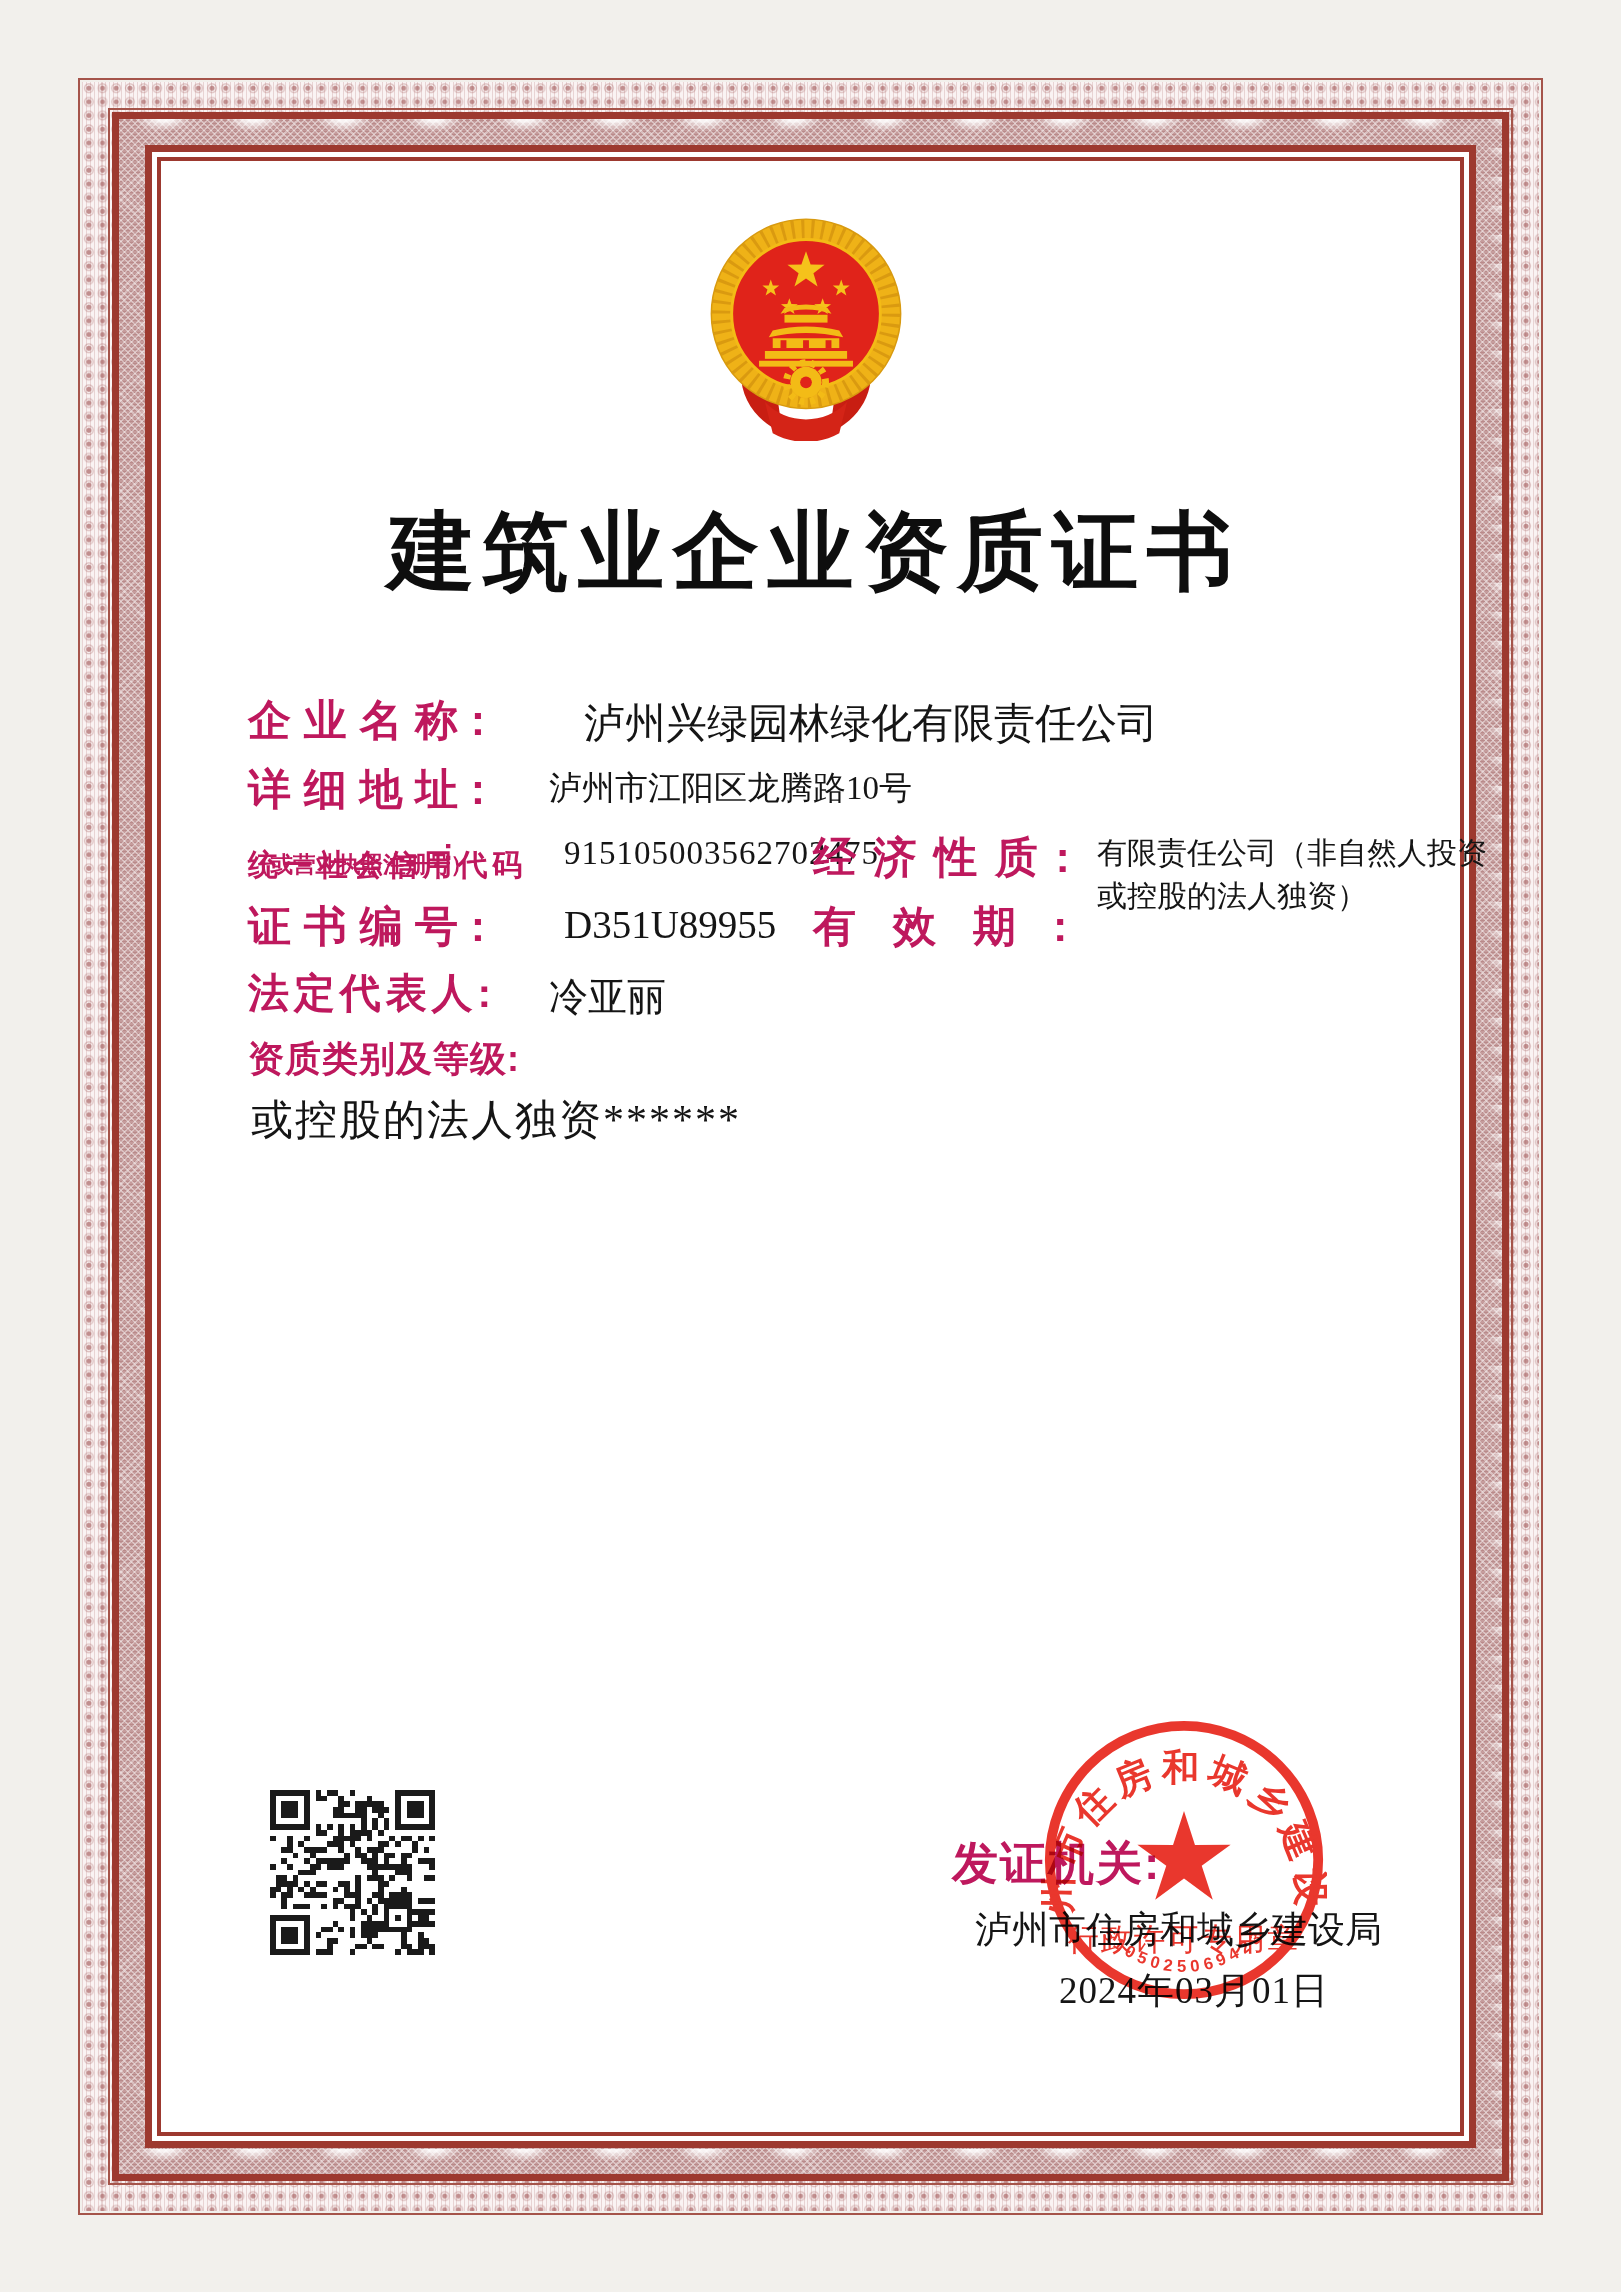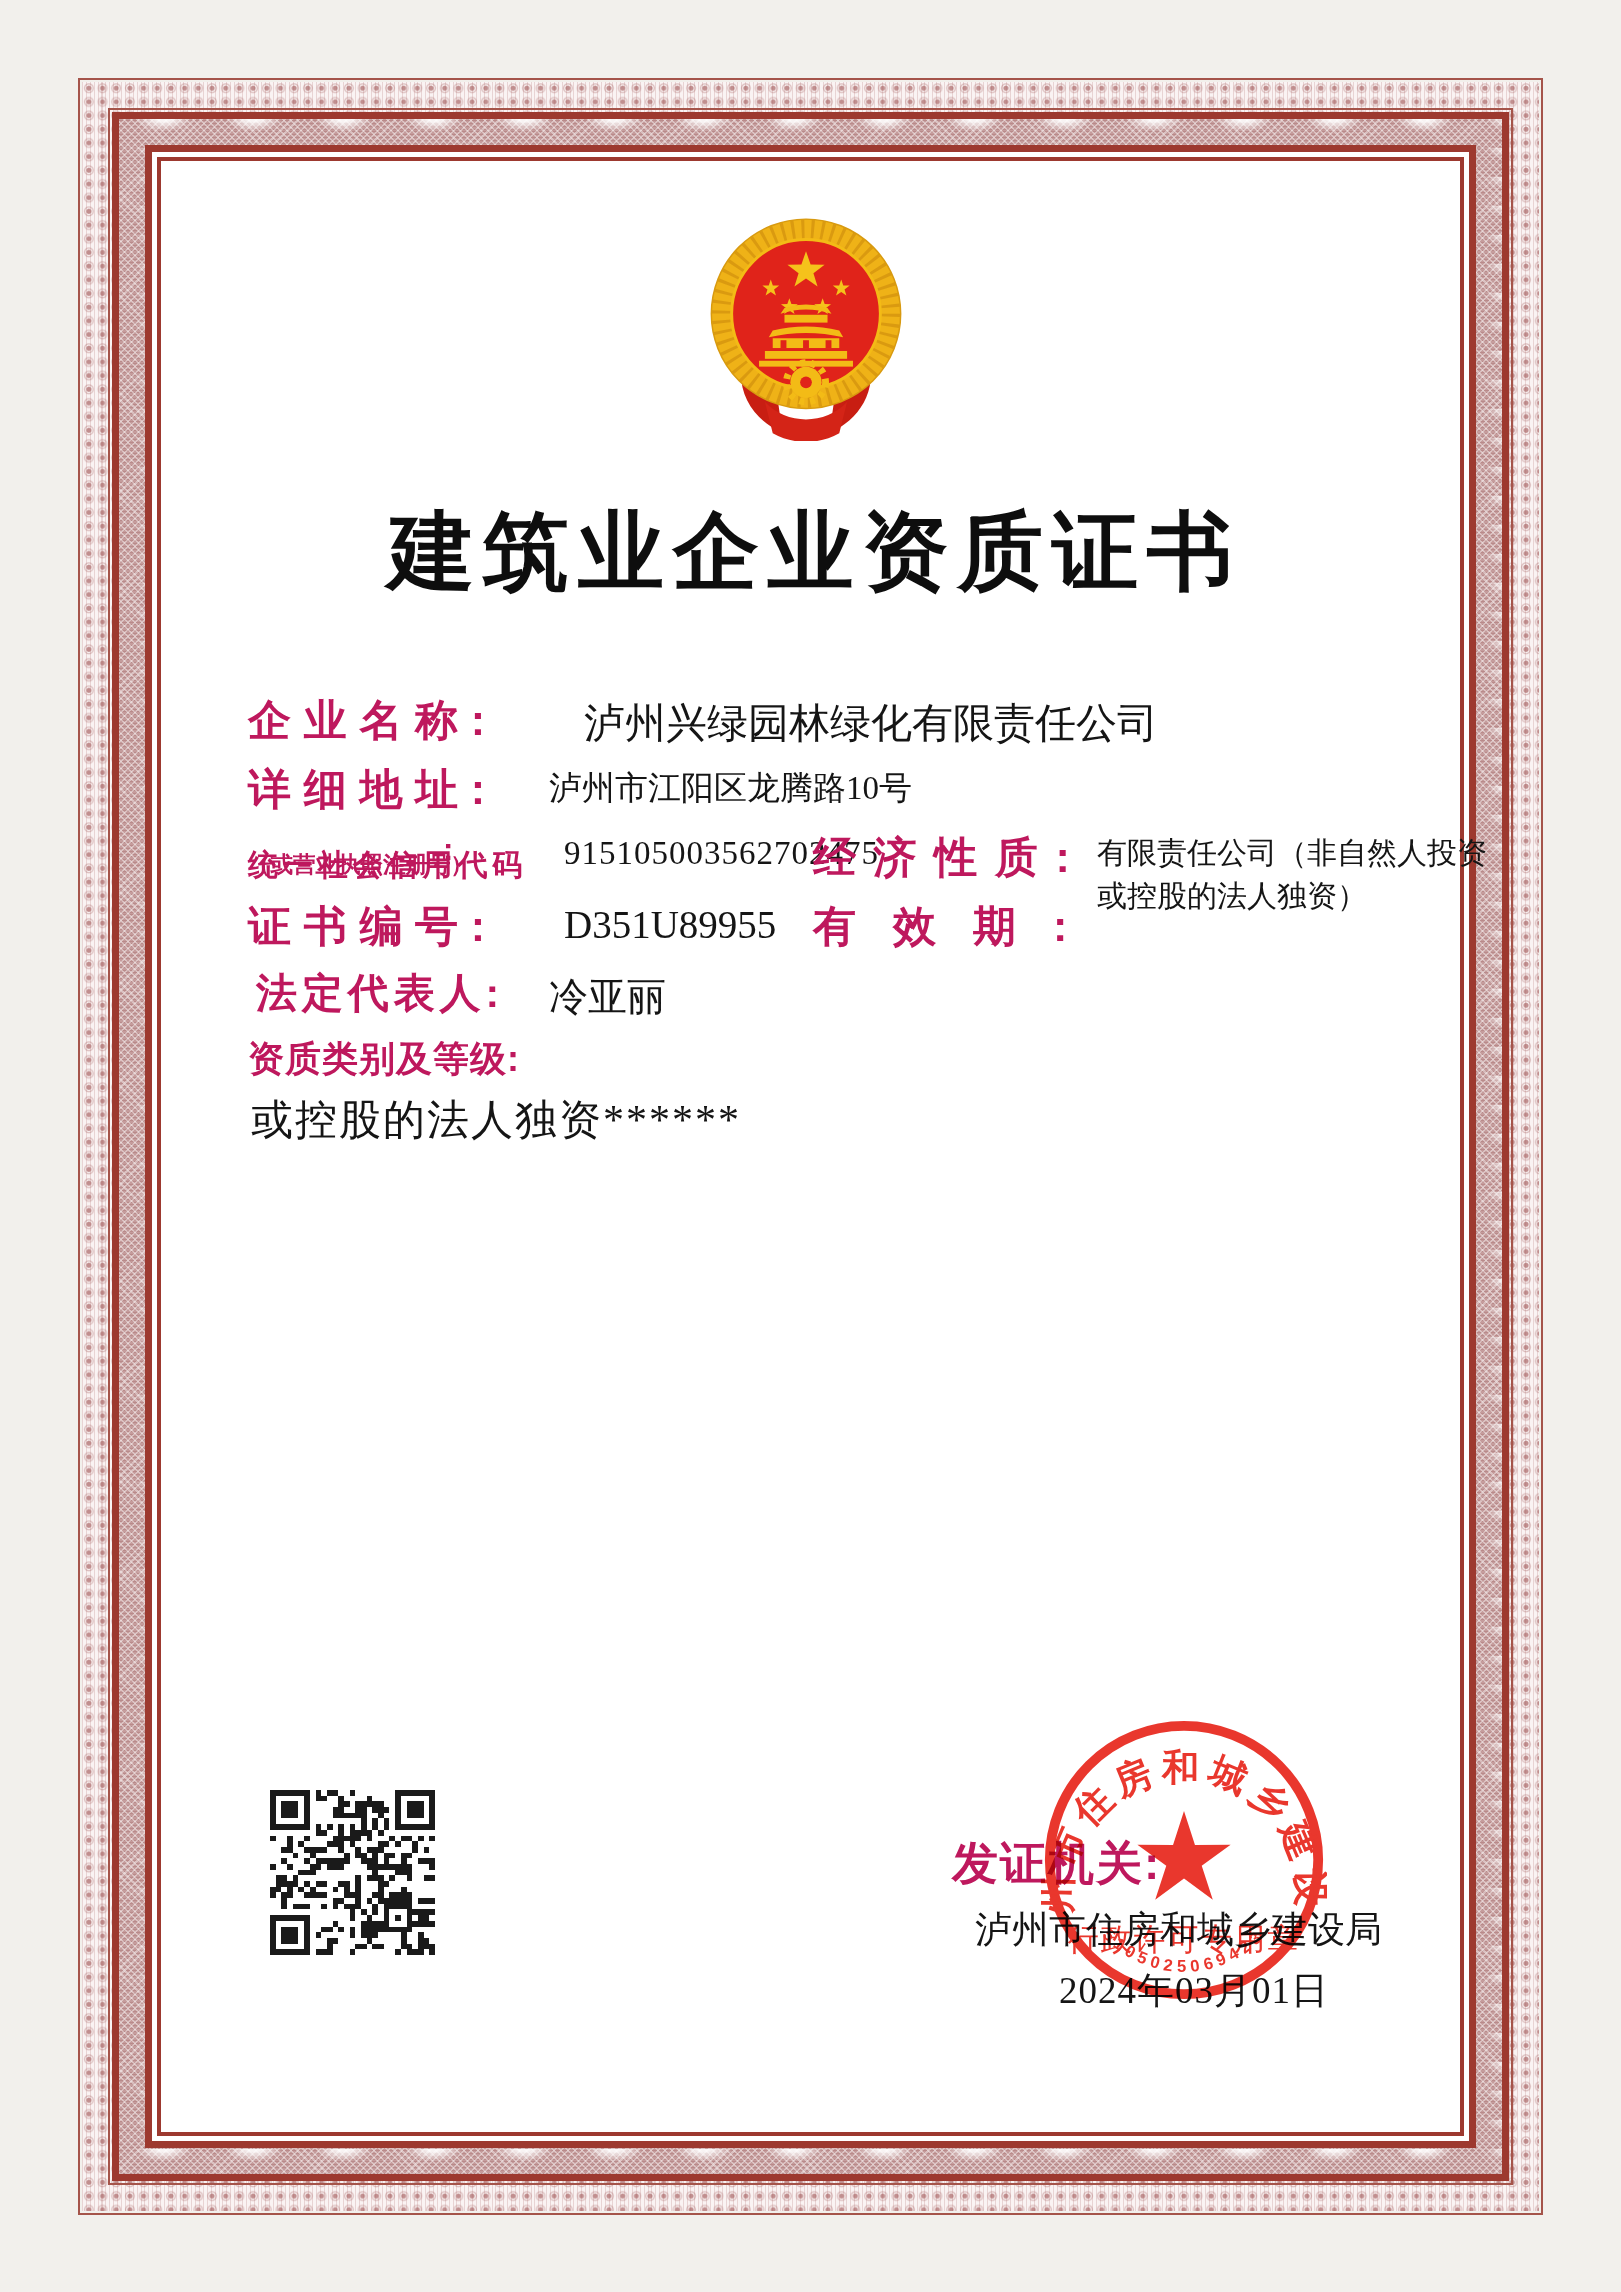--- a/index.html
+++ b/index.html
@@ -53,21 +53,21 @@
   .lbl-credit2{left:248px;top:849px;font-size:22.5px;letter-spacing:0px;}
   .credit-colon{left:443px;top:832px;font-size:31px;font-weight:bold;}
   .val-credit{left:564px;top:835px;font-size:33px;letter-spacing:1px;}
   .lbl-econ{left:813px;top:829px;font-size:43px;letter-spacing:17.6px;}
   .val-econ1{left:1097px;top:833px;font-size:30px;}
   .val-econ2{left:1097px;top:876px;font-size:30px;}
   .lbl-certno{left:248px;top:898px;font-size:43px;letter-spacing:12.7px;}
   .val-certno{left:564px;top:902px;font-size:39px;}
   .lbl-valid{left:813px;top:898px;font-size:43px;letter-spacing:37px;}
   .val-valid{left:1093px;top:892px;font-size:42px;}
-  .lbl-legal{left:248px;top:966px;font-size:41px;letter-spacing:4.9px;margin-left:8px;}
+  .lbl-legal{left:248px;top:966px;font-size:41px;letter-spacing:4.9px;}
   .val-legal{left:549px;top:970px;font-size:39px;}
   .lbl-qual{left:248px;top:1035px;font-size:36px;letter-spacing:1px;}
   .val-qual{left:251px;top:1092px;font-size:42px;letter-spacing:2px;}
   .qr{left:270px;top:1790px;width:165px;height:165px;z-index:11;}
   .lbl-issuer{left:952px;top:1833px;font-size:46px;letter-spacing:2px;font-weight:bold;color:#be185d;z-index:14;}
   .issuer-name{left:975px;top:1905px;font-size:37px;z-index:14;}
   .issue-date{left:1059px;top:1966px;font-size:37px;letter-spacing:1px;z-index:14;}
   .seal{
     left:1041px;top:1717px;width:286px;height:286px;z-index:20;
     mix-blend-mode:multiply;opacity:.93;

